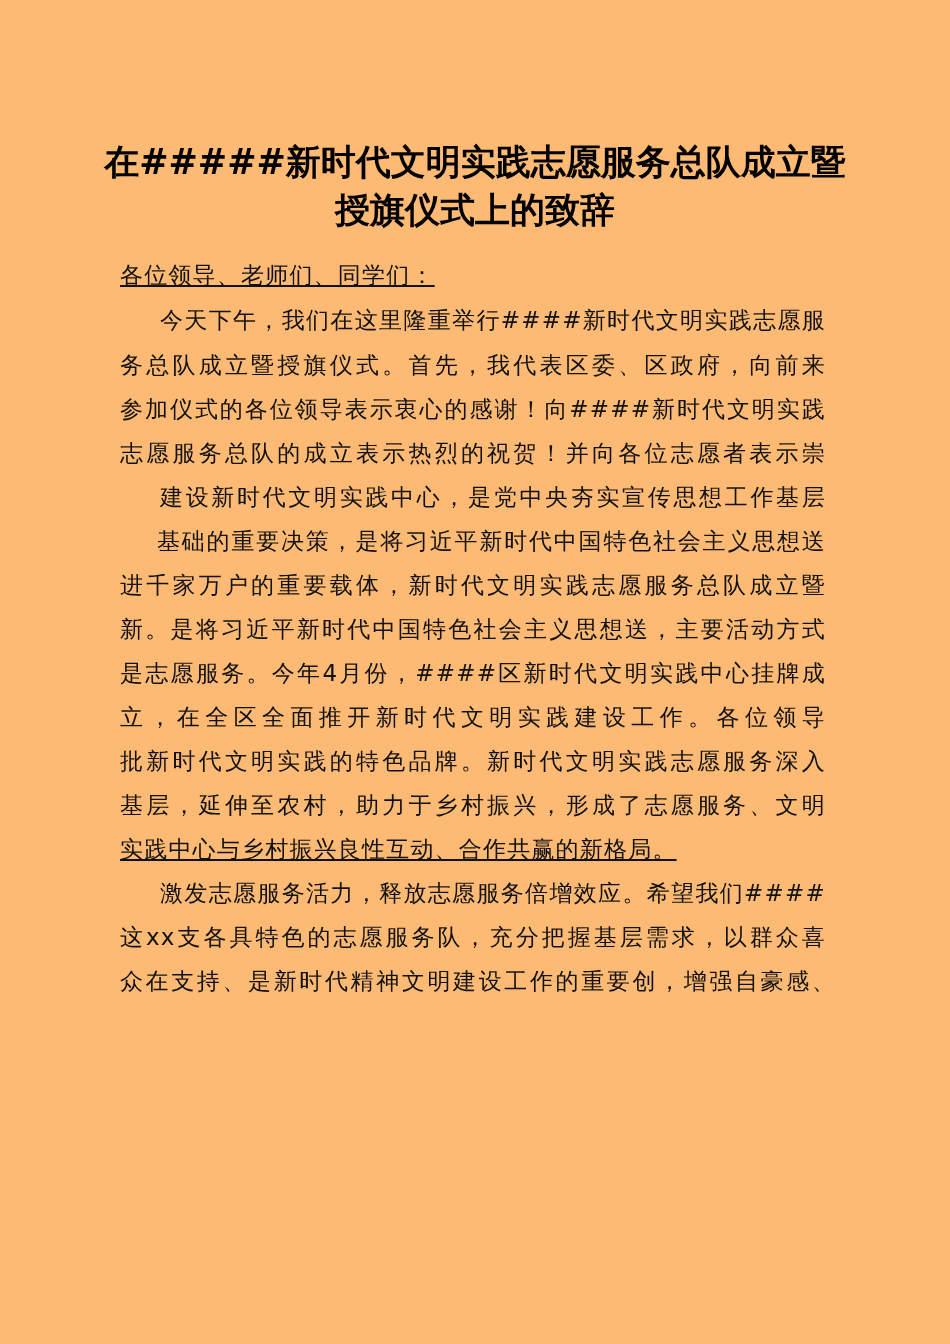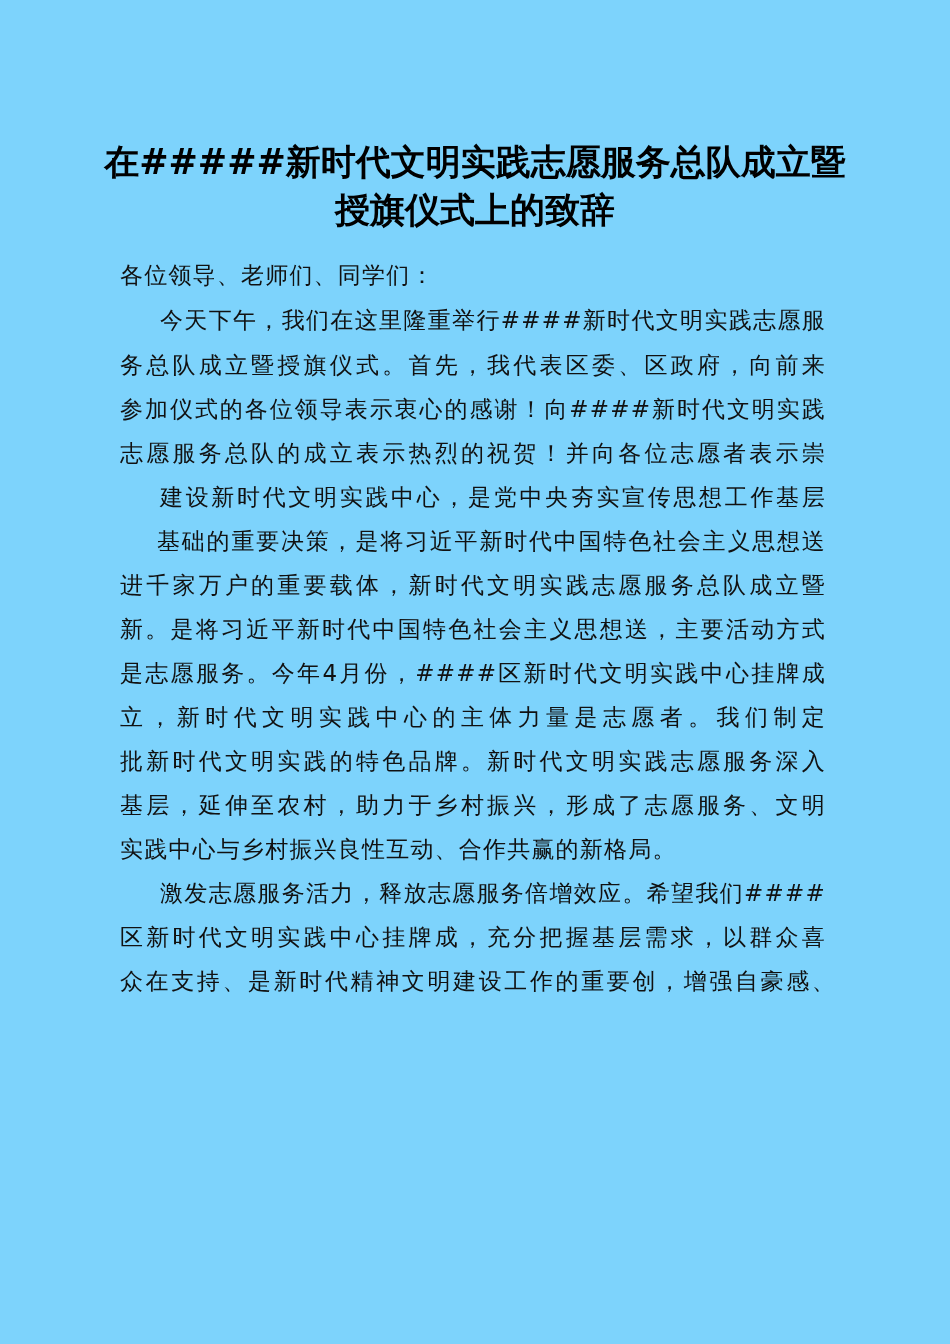--- a/index.html
+++ b/index.html
@@ -12,21 +12,21 @@
       height: 1344px;
       position: relative;
       overflow: hidden;
       color: #000000;
     }
     .page {
       position: absolute;
       left: 0; top: 0;
       width: 950px;
       height: 1344px;
-      background: #7dd3fc;
+      background: #fdba74;
     }
     .title {
       position: absolute;
       left: 100px;
       width: 750px;
       top: 138px;
       text-align: center;
       font-family: "DejaVu Serif", "Liberation Serif", serif;
       font-weight: bold;
       font-size: 35px;
@@ -50,20 +50,21 @@
       display: block;
       height: 40px;
       line-height: 40px;
       white-space: nowrap;
       text-align: justify;
       text-align-last: justify;
       letter-spacing: 1.2px;
     }
     .line.last, .line.salutation {
       text-align-last: left;
+      text-decoration: underline;
     }
     .line.indent {
       padding-left: 40px;
     }
     .line.wide {
       width: 716px;
     }
   </style>
 </head>
 <body>
@@ -84,26 +85,26 @@
       <span class="line" style="height:44px;line-height:44px;">参加仪式的各位领导表示衷心的感谢！向####新时代文明实践</span>
       <span class="line" style="height:44px;line-height:44px;">志愿服务总队的成立表示热烈的祝贺！并向各位志愿者表示崇</span>
     </div>
 
     <div>
       <span class="line indent" style="height:44px;line-height:44px;">建设新时代文明实践中心，是党中央夯实宣传思想工作基层</span>
       <span class="line" style="height:44px;line-height:44px;margin-left:37px;">基础的重要决策，是将习近平新时代中国特色社会主义思想送</span>
       <span class="line" style="height:44px;line-height:44px;">进千家万户的重要载体，新时代文明实践志愿服务总队成立暨</span>
       <span class="line" style="height:44px;line-height:44px;">新。是将习近平新时代中国特色社会主义思想送，主要活动方式</span>
       <span class="line" style="height:44px;line-height:44px;">是志愿服务。今年4月份，####区新时代文明实践中心挂牌成</span>
-      <span class="line" style="height:44px;line-height:44px;">立，新时代文明实践中心的主体力量是志愿者。我们制定</span>
+      <span class="line" style="height:44px;line-height:44px;">立，在全区全面推开新时代文明实践建设工作。各位领导</span>
       <span class="line" style="height:44px;line-height:44px;">批新时代文明实践的特色品牌。新时代文明实践志愿服务深入</span>
       <span class="line" style="height:44px;line-height:44px;">基层，延伸至农村，助力于乡村振兴，形成了志愿服务、文明</span>
       <span class="line last" style="height:44px;line-height:44px;">实践中心与乡村振兴良性互动、合作共赢的新格局。</span>
     </div>
 
     <div>
       <span class="line indent" style="height:44px;line-height:44px;">激发志愿服务活力，释放志愿服务倍增效应。希望我们####</span>
-      <span class="line" style="height:44px;line-height:44px;">区新时代文明实践中心挂牌成，充分把握基层需求，以群众喜</span>
+      <span class="line" style="height:44px;line-height:44px;">这xx支各具特色的志愿服务队，充分把握基层需求，以群众喜</span>
       <span class="line wide" style="height:44px;line-height:44px;">众在支持、是新时代精神文明建设工作的重要创，增强自豪感、</span>
     </div>
   </div>
 
 </div>
 
 </body></html>

